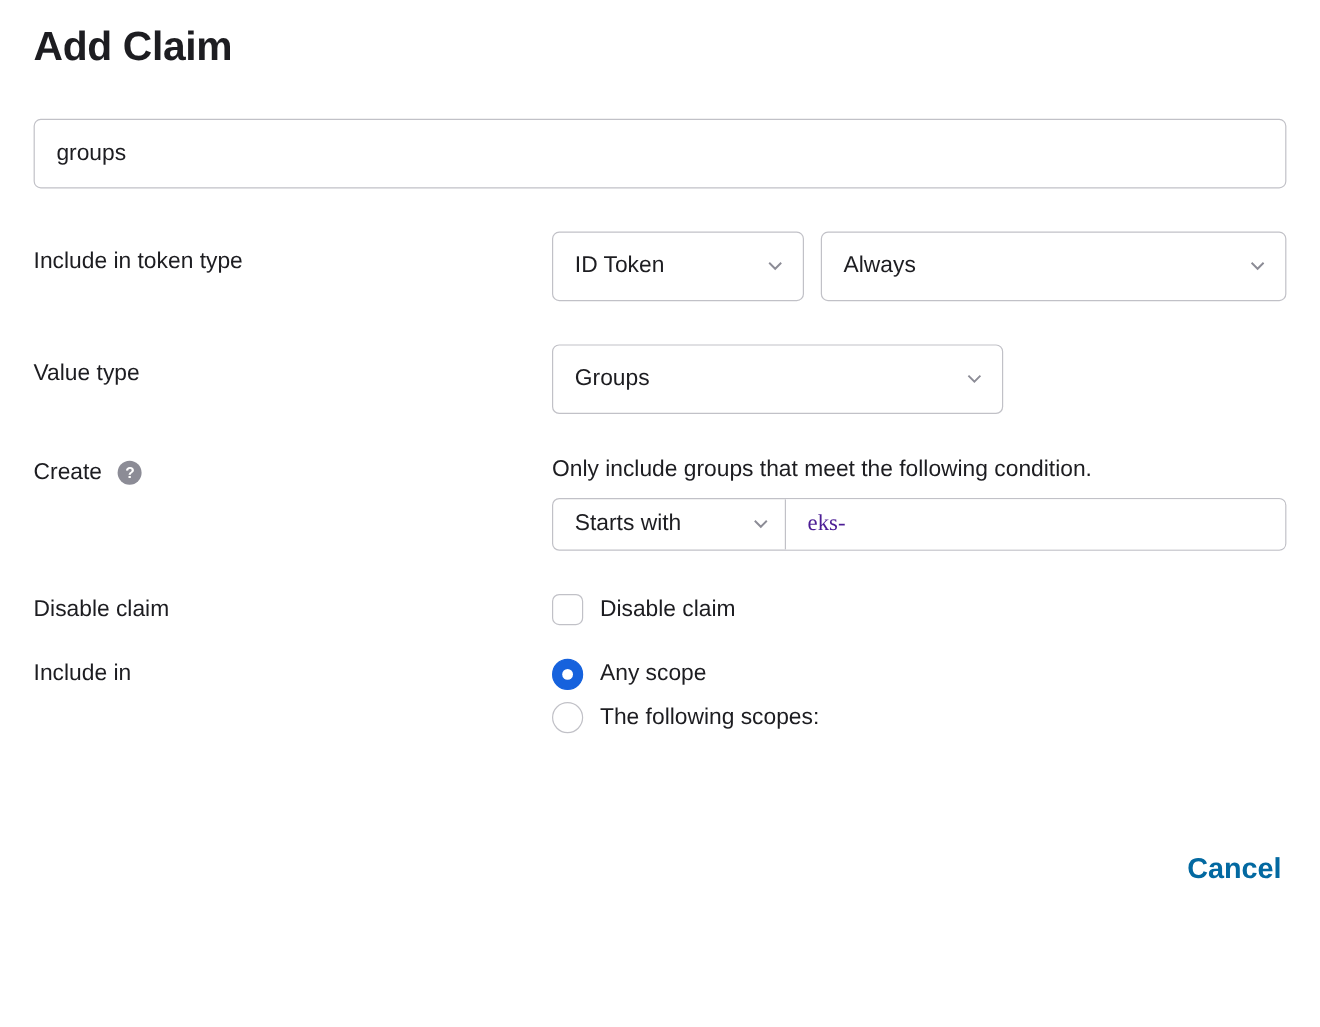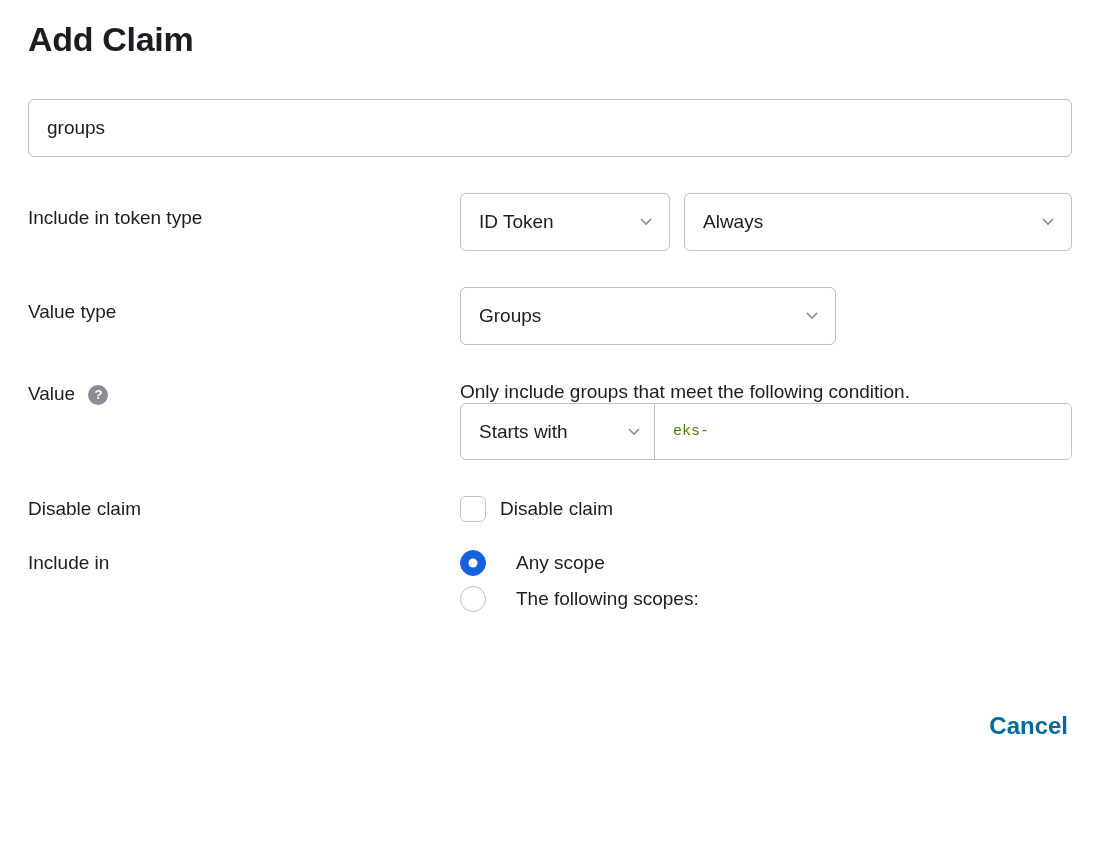--- a/index.html
+++ b/index.html
@@ -73,29 +73,29 @@
     align-items: center;
     justify-content: center;
   }
   .caret svg { display: block; }
   .hflex { display: flex; gap: 14px; }
   .w-small { width: 210px; flex: 0 0 210px; }
   .w-med   { width: 376px; flex: 0 0 376px; }
   .w-grow  { flex: 1 1 auto; }
   .helper {
     font-size: 19px;
-    margin: 0 0 0 0;
+    margin: 0 0 12px 0;
   }
   .combo {
     display: flex;
     width: 100%;
     border: 1px solid #c1c1c7;
     border-radius: 6px;
     overflow: hidden;
-    height: 57px;
+    height: 44px;
     background: #fff;
   }
   .combo .combo-select {
     width: 194px;
     flex: 0 0 194px;
     border-right: 1px solid #c1c1c7;
     position: relative;
     display: flex;
     align-items: center;
     padding: 0 40px 0 18px;
@@ -105,23 +105,23 @@
   .combo .combo-select .caret {
     position: absolute;
     right: 14px;
     top: 50%;
     transform: translateY(-50%);
   }
   .combo .combo-input {
     flex: 1 1 auto;
     border: none;
     padding: 0 18px;
-    font-size: 15px;
-    font-family: Liberation Mono, monospace;
-    color: #4d7c0f;
+    font-size: 19px;
+    font-family: Liberation Serif, serif;
+    color: #4c1d95;
   }
 
   .help-icon {
     display: inline-flex;
     align-items: center;
     justify-content: center;
     width: 20px;
     height: 20px;
     border-radius: 50%;
     background: #8c8c96;
@@ -145,21 +145,21 @@
     border: 1.5px solid #c1c1c7;
     border-radius: 6px;
     background: #fff;
     cursor: pointer;
     flex: 0 0 auto;
   }
 
   .radio-row {
     display: flex;
     align-items: center;
-    gap: 30px;
+    gap: 14px;
     font-size: 19px;
     margin-bottom: 10px;
   }
   .radio {
     width: 26px;
     height: 26px;
     border-radius: 50%;
     border: 1.5px solid #c1c1c7;
     background: #fff;
     cursor: pointer;
@@ -255,21 +255,21 @@
           <svg width="12" height="8" viewBox="0 0 12 8">
               <path d="M1 1l5 5 5-5" fill="none" stroke="#8c8c96" stroke-width="1.6"></path>
             </svg>
         </span>
       </div>
     </div>
   </div>
 
   <div class="row">
     <div class="label-col noinput">
-      <span>Value</span>
+      <span>Create</span>
       <span class="help-icon">?</span>
     </div>
     <div class="field-col">
       <p class="helper">Only include groups that meet the following condition.</p>
       <div class="combo">
         <div class="combo-select">
           <span>Starts with</span>
           <span class="caret">
             <svg width="12" height="8" viewBox="0 0 12 8">
                 <path d="M1 1l5 5 5-5" fill="none" stroke="#8c8c96" stroke-width="1.6"></path>

